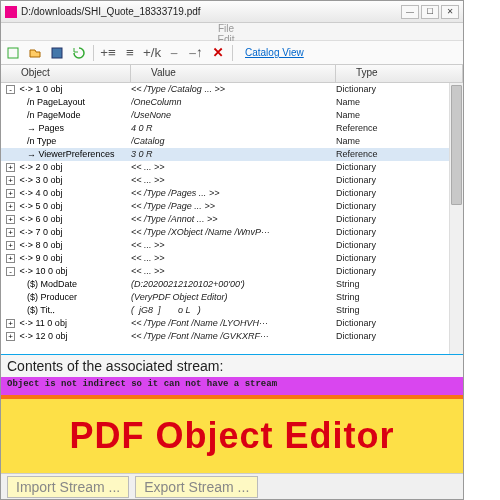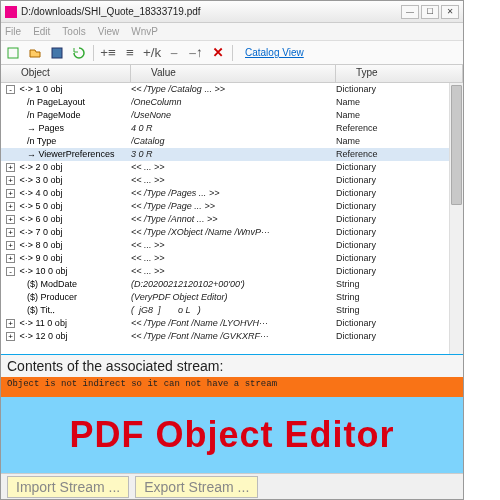--- a/index.html
+++ b/index.html
@@ -3,21 +3,21 @@
 <meta charset="utf-8">
 <style>
 * { margin: 0; padding: 0; box-sizing: border-box; font-family: "Segoe UI", Tahoma, sans-serif; }
 body { background: #fff; width: 500px; height: 500px; overflow: hidden; position: relative; }
 .window { width: 464px; height: 500px; border: 1px solid #999; background: #f0f0f0; display: flex; flex-direction: column; }
 .titlebar { height: 22px; background: linear-gradient(#fdfdfd,#e8e8e8); border-bottom: 1px solid #ccc; display: flex; align-items: center; padding: 0 4px; font-size: 10px; }
 .titlebar .icon { width: 12px; height: 12px; background: #e08; margin-right: 4px; }
 .titlebar .title { flex: 1; color: #222; }
 .winbtns { display: flex; gap: 2px; }
 .winbtn { width: 18px; height: 14px; border: 1px solid #bbb; background: #f8f8f8; font-size: 8px; display: flex; align-items: center; justify-content: center; color: #444; }
-.menubar { height: 18px; display: flex; align-items: center; padding: 0 4px; font-size: 10px; border-bottom: 1px solid #ddd; background: #f5f5f5; }
+.menubar { height: 18px; display: flex; align-items: center; padding: 0 4px; font-size: 10px; border-bottom: 1px solid #ddd; background: #f5f5f5; flex-direction: column; }
 .menubar span { margin-right: 12px; color: #999; }
 .toolbar { height: 24px; background: #fafafa; border-bottom: 1px solid #ccc; display: flex; align-items: center; padding: 0 4px; gap: 6px; font-size: 10px; }
 .tbtn { width: 16px; height: 16px; display: flex; align-items: center; justify-content: center; color: #555; border: none; background: none; }
 .tbtn.red { color: #c00; font-weight: bold; }
 .sep { width: 1px; height: 16px; background: #ccc; }
 .cataloglink { color: #0066cc; text-decoration: underline; margin-left: 6px; }
 .tree-header { height: 18px; background: linear-gradient(#fafafa,#e9e9e9); border-bottom: 1px solid #ccc; display: flex; font-size: 10px; color: #333; }
 .tree-header div { padding: 2px 20px; border-right: 1px solid #ccc; }
 .col-obj { width: 130px; }
 .col-val { width: 205px; }
@@ -27,22 +27,22 @@
 .row .c1 { width: 130px; overflow: hidden; }
 .row .c2 { width: 205px; overflow: hidden; color: #222; font-style: italic; }
 .row .c3 { flex: 1; color: #222; }
 .row.sel { background: #d9e7f5; }
 .exp { display: inline-block; width: 9px; height: 9px; border: 1px solid #888; font-size: 8px; line-height: 7px; text-align: center; margin: 0 2px 0 0; background: #fff; vertical-align: middle; }
 .nexp { display:inline-block; width:11px; }
 .glyph { color: #888; }
 .scrollbar { position: absolute; right: 0; top: 0; bottom: 0; width: 14px; background: #f0f0f0; border-left: 1px solid #ddd; }
 .scrollbar .thumb { position: absolute; left: 1px; right: 1px; top: 2px; height: 120px; background: #c8c8c8; border: 1px solid #aaa; border-radius: 1px; }
 .stream-label { font-size: 14px; font-family: Liberation Sans, sans-serif; padding: 3px 6px; color: #222; background: #f5f5f5; }
-.stream-msg { font-size: 9px; font-family: "Courier New", monospace; padding: 2px 6px 6px; color: #222; background: #f97316; border-bottom: 2px solid #f97316; }
-.overlay-area { flex: 1; background: #7dd3fc; position: relative; display:flex; align-items:center; justify-content:center;}
+.stream-msg { font-size: 9px; font-family: "Courier New", monospace; padding: 2px 6px 6px; color: #222; background: #d946ef; border-bottom: 4px solid #f97316; font-weight: bold; }
+.overlay-area { flex: 1; background: #fde047; position: relative; display:flex; align-items:center; justify-content:center;}
 .overlay-text { font-size: 36px; font-weight: bold; color: #d90013; font-family: Arial, sans-serif; letter-spacing: 1px; }
 .bottom-btns { height: 26px; background: #f0f0f0; border-top: 1px solid #ccc; display: flex; align-items: center; padding: 0 6px; gap: 6px; }
 .bottom-btns button { font-size: 14px; padding: 2px 8px; background: #fef9c3; border: 1px solid #bbb; color: #888; }
 .ind { display:inline-block; }
 </style>
 </head>
 <body>
 
 <div class="window">
   <div class="titlebar">

